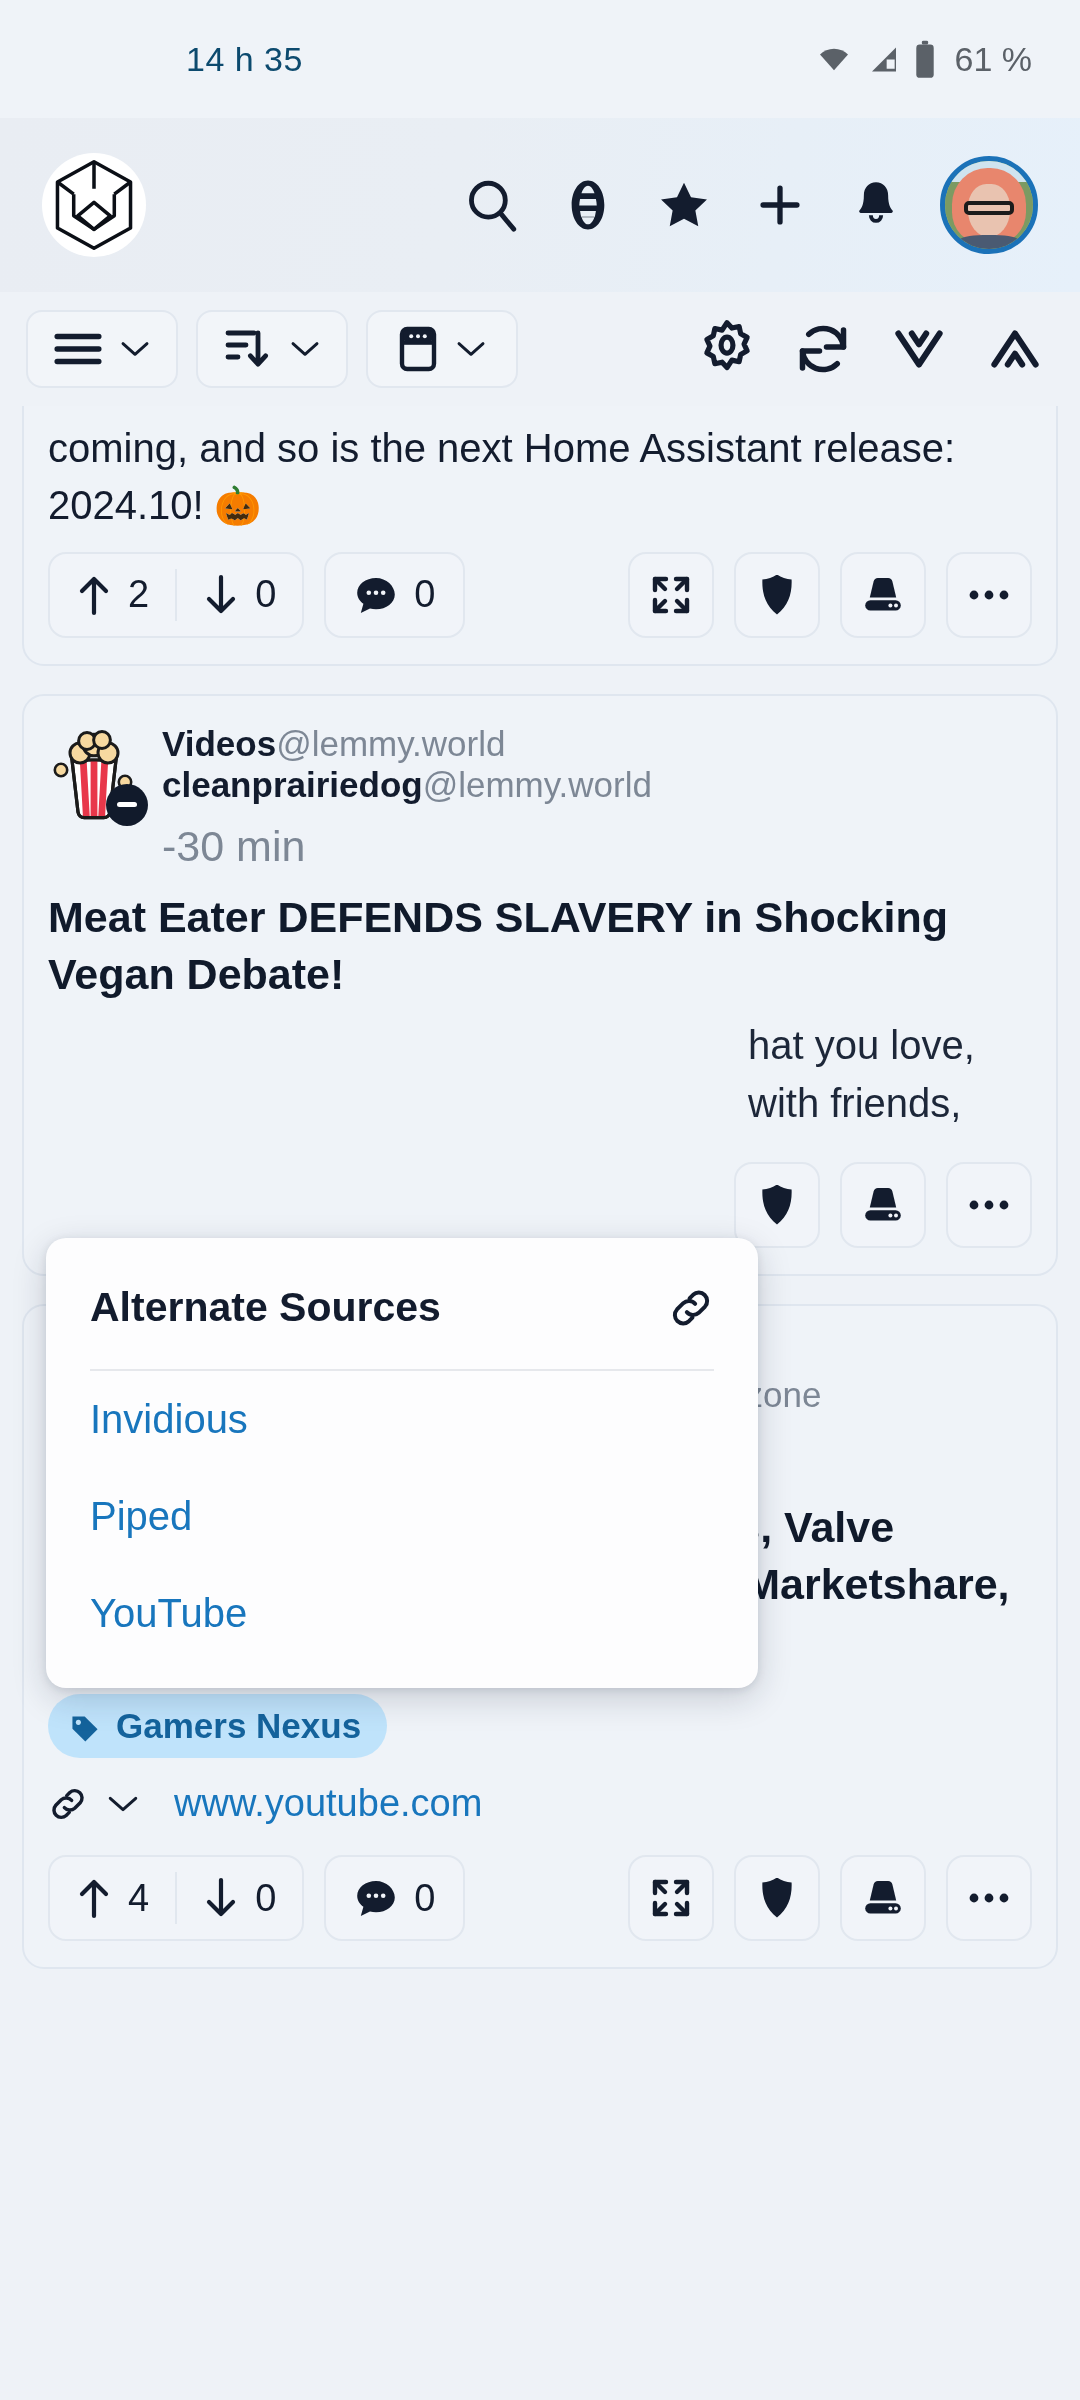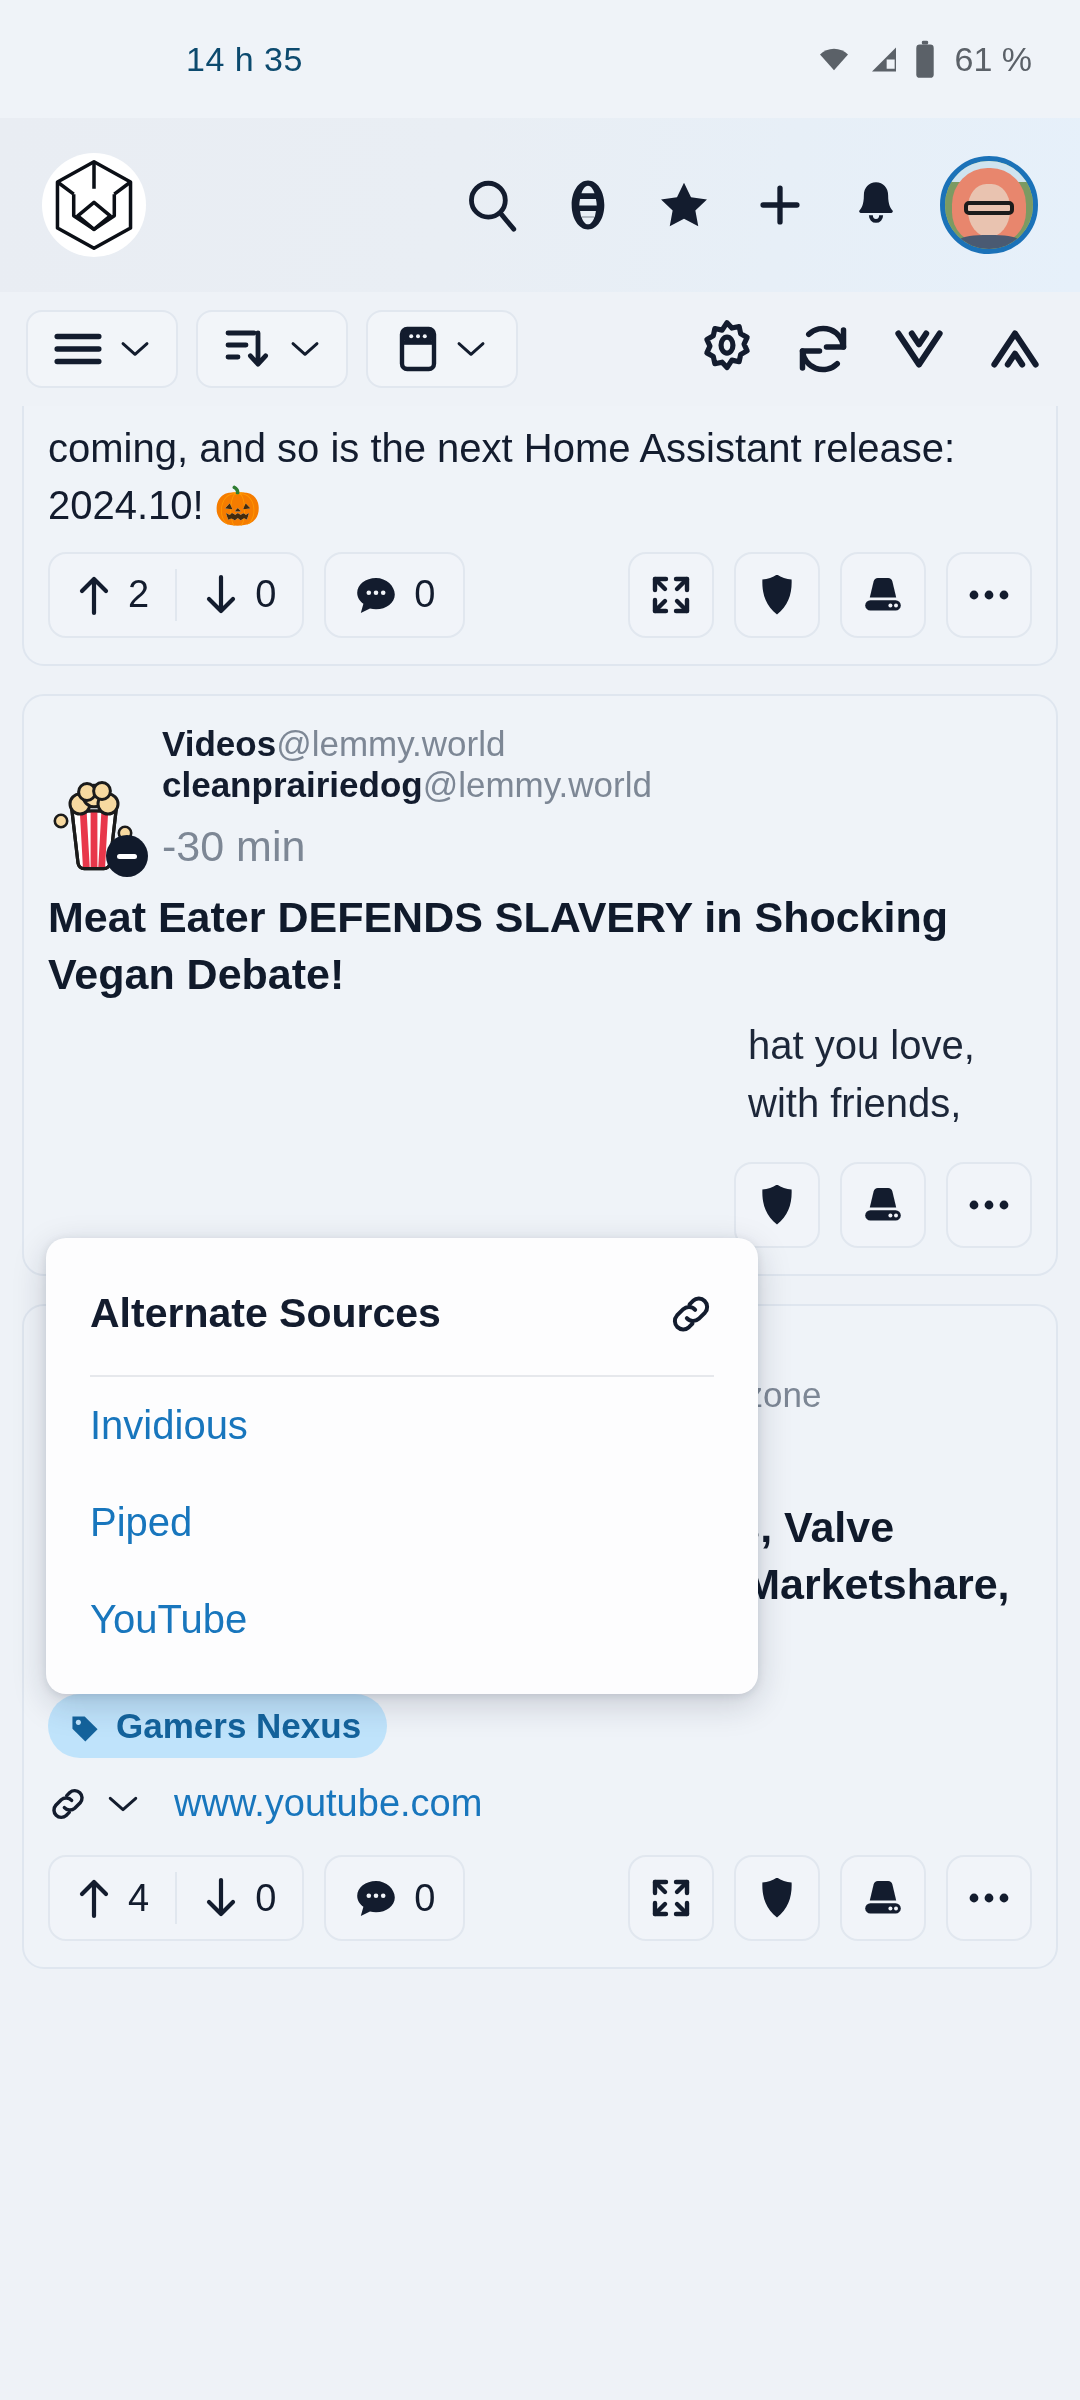--- a/index.html
+++ b/index.html
@@ -83,21 +83,21 @@
     margin-bottom: 28px; padding: 0 24px;
   }
   .card.clipped-top { border-top: none; border-top-left-radius: 0; border-top-right-radius: 0; }
 
   .post-body {
     font-size: 40px; line-height: 1.42; color: #131c2e; padding: 14px 0 0;
   }
   .emoji { font-size: 38px; }
 
   
-  .post-head { display: flex; align-items: flex-end; padding: 26px 0 0; gap: 22px; }
+  .post-head { display: flex; align-items: flex-start; padding: 26px 0 0; gap: 22px; }
   .comm-avatar {
     width: 92px; height: 92px; flex: none; position: relative; margin-top: 6px;
   }
   .cav-badge {
     position: absolute; right: -8px; bottom: -6px; width: 42px; height: 42px;
     background: #111a2b; border-radius: 50%; display: flex; align-items: center; justify-content: center;
   }
   .cav-badge::before {
     content:''; width: 20px; height: 5px; background: #fff; border-radius: 3px;
   }
@@ -145,21 +145,21 @@
   .act-spacer { flex: 1 1 auto; }
 
   
   .embed-desc {
     font-size: 40px; line-height: 1.45; color: #1d2739; padding: 6px 0 12px;
   }
   .dialog {
     position: absolute; left: 46px; top: 1238px; width: 712px;
     background: #fdfdfe; border-radius: 20px;
     box-shadow: 0 10px 34px rgba(20,30,50,.18), 0 2px 8px rgba(20,30,50,.10);
-    padding: 8px 0 26px;
+    padding: 2px 0 26px;
   }
   .dlg-head {
     display: flex; align-items: center; justify-content: space-between;
     padding: 44px 44px 0 44px;
   }
   .dlg-title { font-size: 41px; font-weight: 700; color: #131c2e; }
   .dlg-rule { height: 2px; background: #e6e8ec; margin: 38px 44px 0; }
   .dlg-item {
     font-size: 40px; color: #1876bd; padding: 26px 44px; cursor: pointer;
   }

